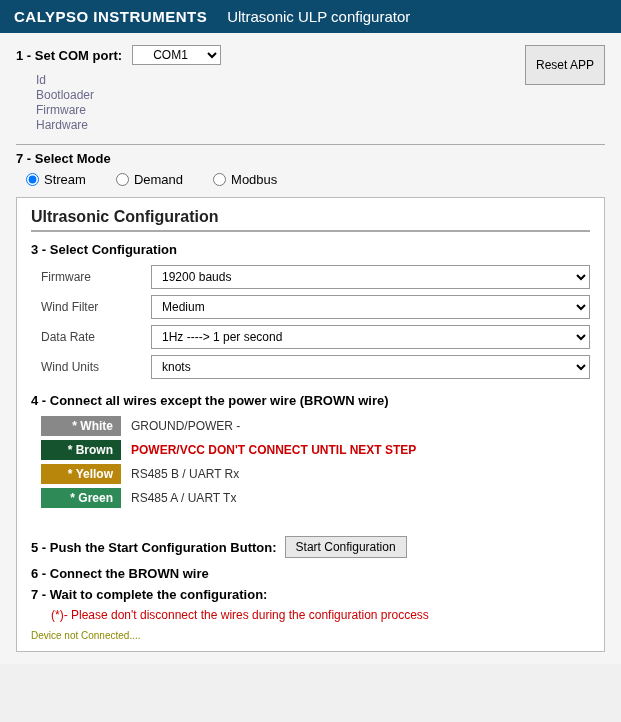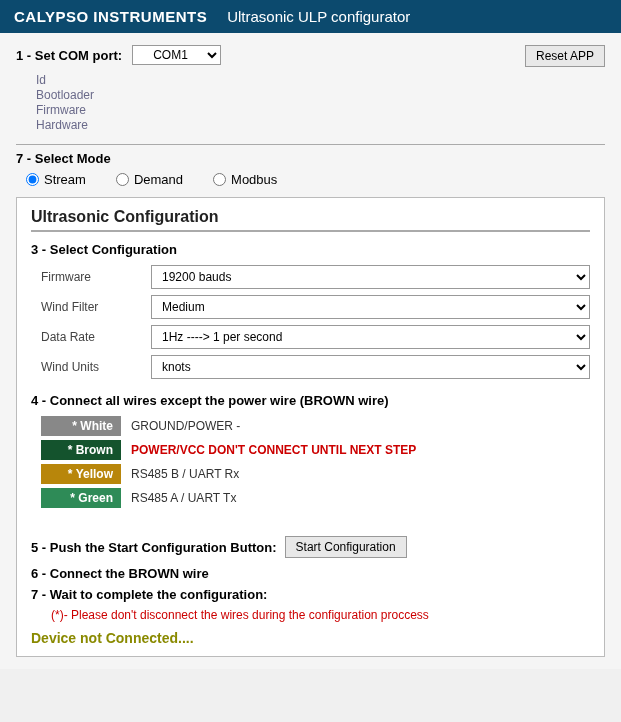--- a/index.html
+++ b/index.html
@@ -70,21 +70,21 @@
       font-weight: normal;
     }
 
     
     .reset-area {
       display: flex;
       justify-content: flex-end;
       margin-bottom: 10px;
     }
     .reset-btn {
-      padding: 3px 10px;
+      padding: 12px 10px;
       font-size: 12px;
       background: #e8e8e8;
       border: 1px solid #999;
       cursor: pointer;
     }
 
     
     .divider {
       border: none;
       border-top: 1px solid #aaa;
@@ -224,22 +224,22 @@
     
     .section-7-note {
       font-size: 12px;
       color: #cc0000;
       margin-left: 20px;
       margin-bottom: 8px;
     }
 
     
     .device-status {
-      font-weight: bold;
-      font-size: 14px;
+      font-weight: normal;
+      font-size: 10px;
       color: #8a8a00;
       margin-top: 6px;
     }
 
     .section-header-row {
       display: flex;
       align-items: flex-start;
       justify-content: space-between;
     }
   </style>

